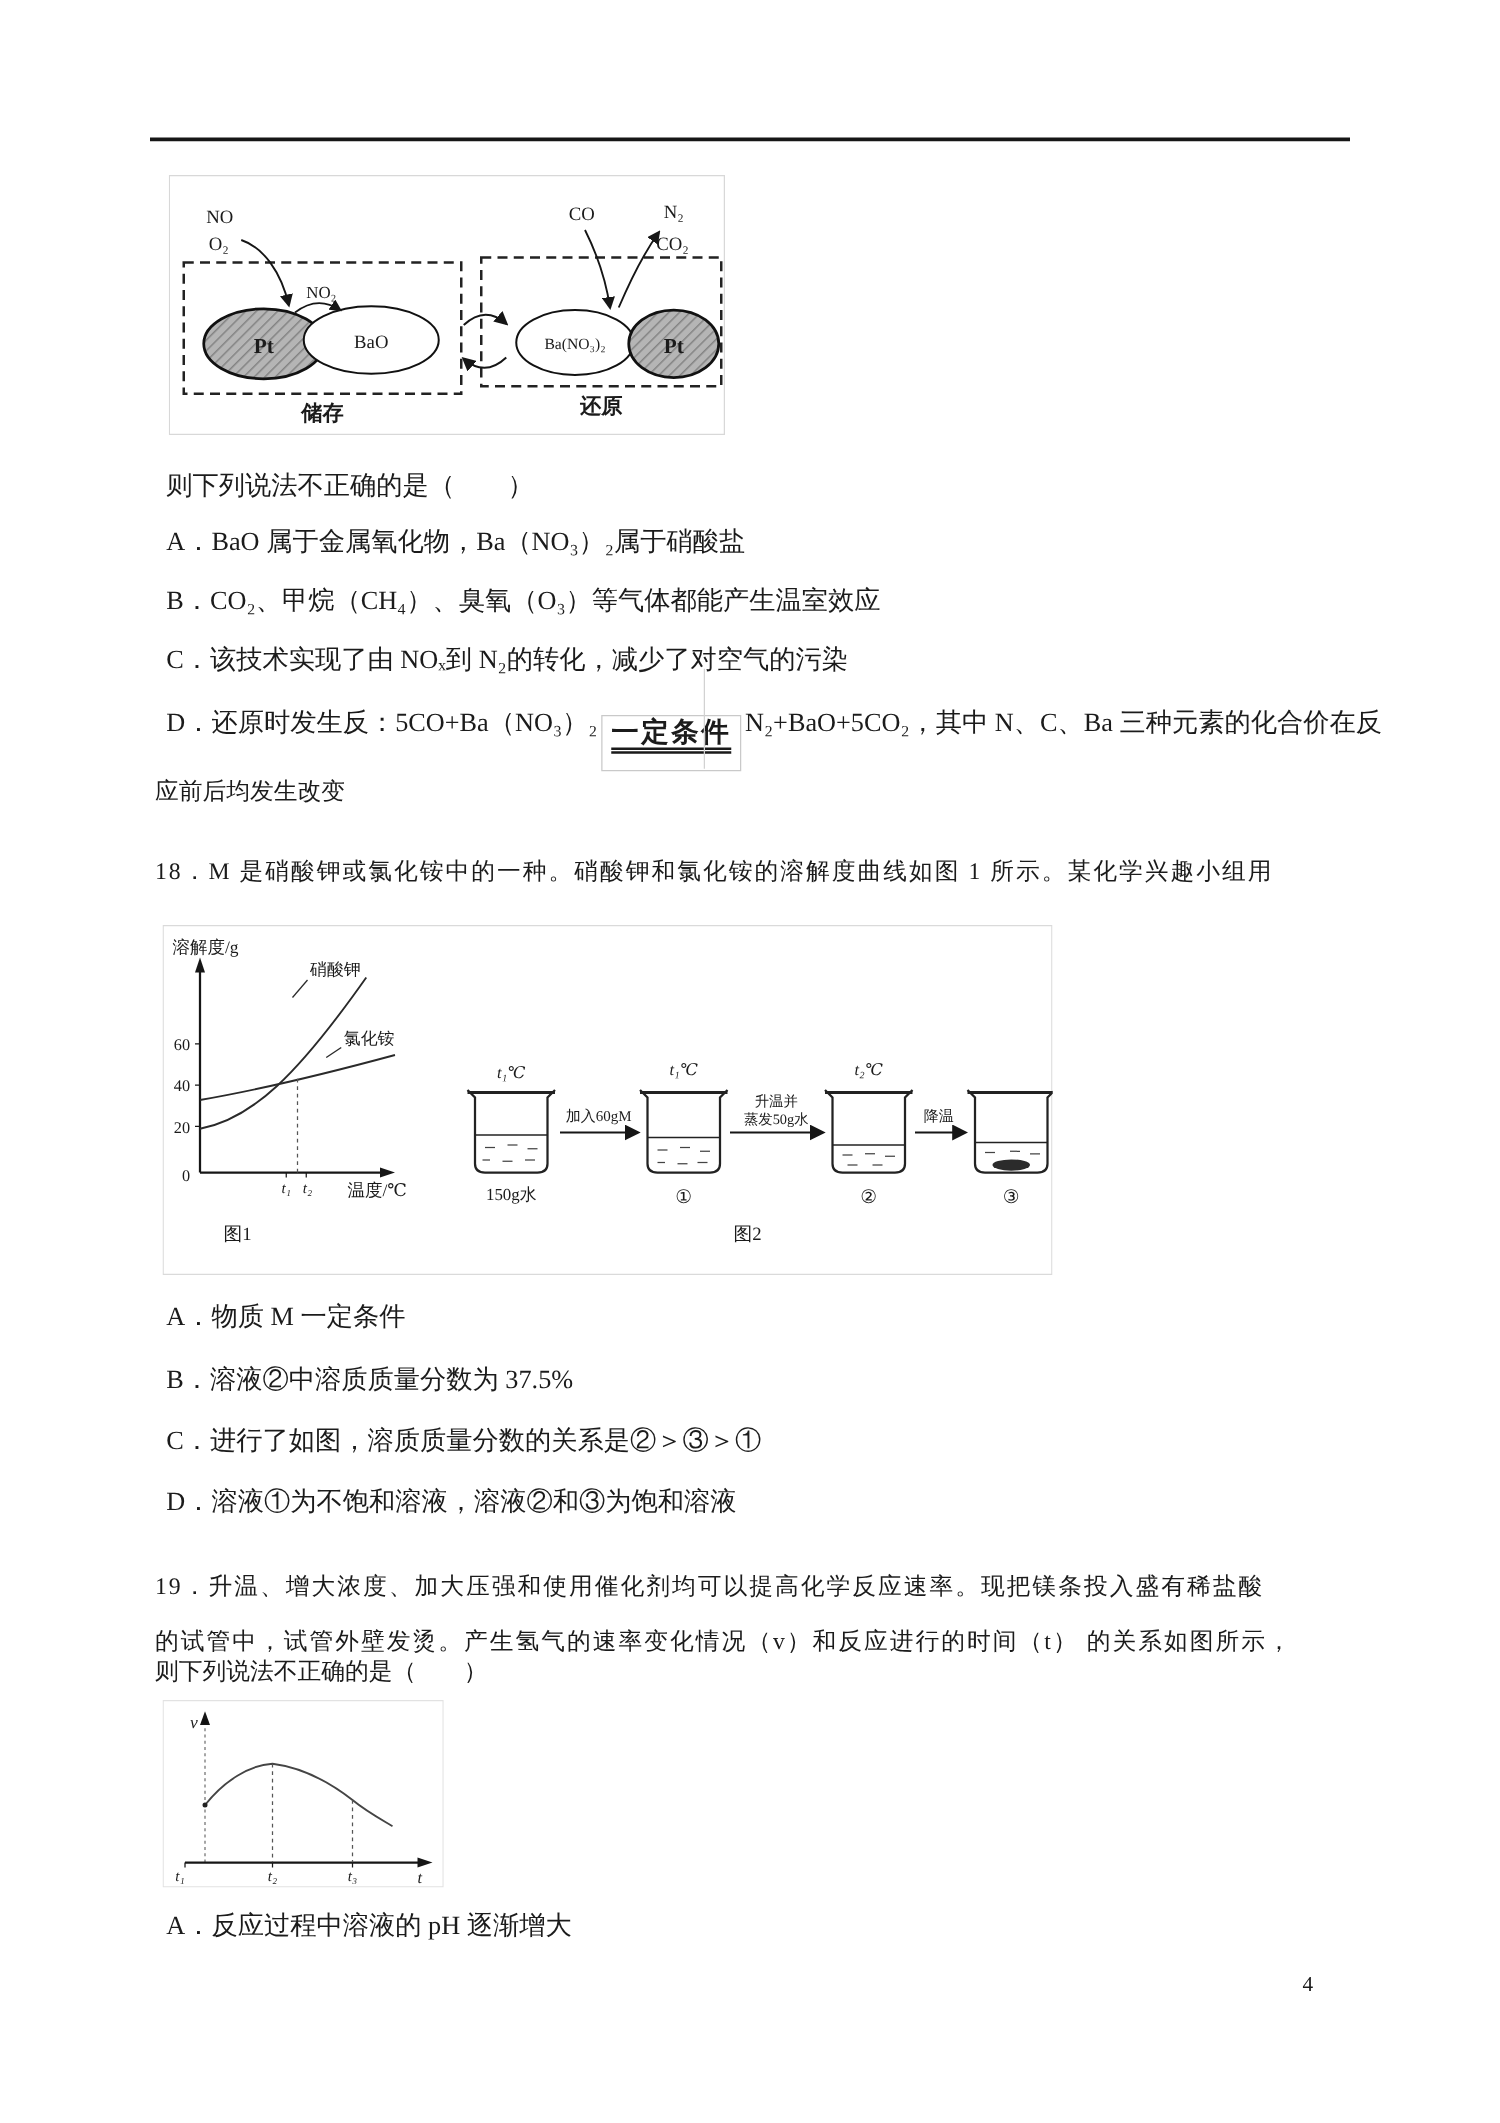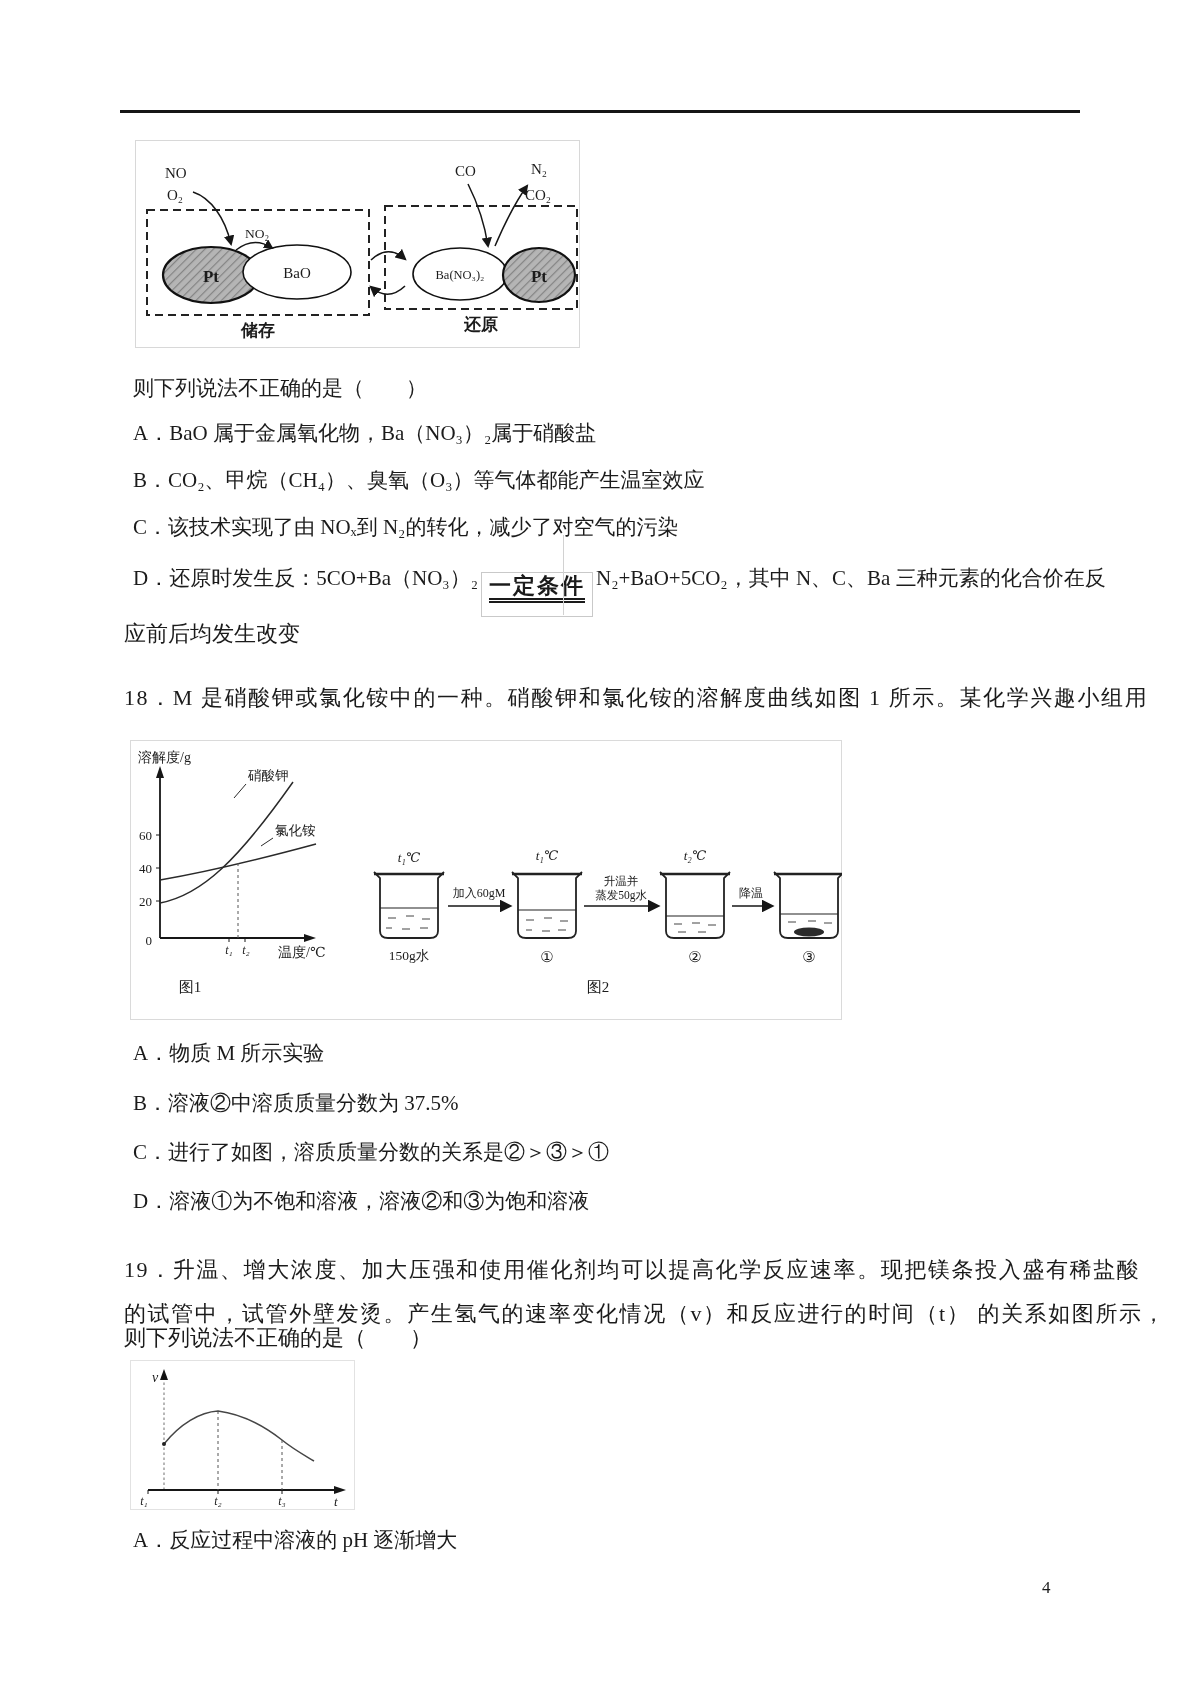--- a/index.html
+++ b/index.html
@@ -1,20 +1,20 @@
 <!DOCTYPE html>
 <html><head>
 <meta charset="utf-8">
 <style>
   html,body{margin:0;padding:0;background:#ffffff;}
   .page{position:relative;width:1200px;height:1698px;background:#fff;overflow:hidden;
         font-family:"Liberation Serif","DejaVu Serif",serif;color:#1b1b1b;}
   .header-rule{position:absolute;left:120px;top:110px;width:960px;height:3px;background:#161616;}
   .tline{position:absolute;left:133px;font-size:21px;line-height:27px;white-space:nowrap;}
-  .pline{position:absolute;left:124px;font-size:22px;line-height:27px;white-space:nowrap;}
+  .pline{position:absolute;left:124px;font-size:19px;line-height:27px;white-space:nowrap;}
   .ls1{letter-spacing:1.6px;margin-top:24px;}
   .fig{position:absolute;}
   svg text{font-family:"Liberation Serif","DejaVu Serif",serif;fill:#1b1b1b;}
   .cond-wrap{display:inline-block;vertical-align:-8px;border:1px solid #c9c9c9;
              padding:1px 7px 13px 7px;margin:0 3px;background:#fff;}
   .cond-text{display:block;font-size:22px;font-weight:bold;line-height:1.05;letter-spacing:2px;text-align:right;}
   .cond-line{display:block;height:5px;border-top:2px solid #1a1a1a;border-bottom:2px solid #1a1a1a;
              margin-top:1px;box-sizing:border-box;}
   .artifact-vline{position:absolute;left:563px;top:535px;width:1px;height:80px;background:#d2d2d2;}
   .page-num{position:absolute;left:1042px;top:1578px;font-size:17px;}
@@ -190,21 +190,21 @@
           <line x1="46" y1="55" x2="54" y2="55"></line>
         </g>
         <ellipse cx="31" cy="64" rx="15" ry="4.5" fill="#2b2b2b"></ellipse>
       </g>
       <text x="679" y="222" font-size="15" text-anchor="middle">③</text>
 
       <text x="468" y="252" font-size="15" text-anchor="middle">图2</text>
     </g>
   </svg>
 
-  <div class="tline" style="top:1040px">A．物质 M 所示实验</div>
+  <div class="tline" style="top:1040px">A．物质 M 一定条件</div>
   <div class="tline" style="top:1090px">B．溶液②中溶质质量分数为 37.5%</div>
   <div class="tline" style="top:1139px">C．进行了如图，溶质质量分数的关系是②＞③＞①</div>
   <div class="tline" style="top:1188px">D．溶液①为不饱和溶液，溶液②和③为饱和溶液</div>
 
   <div class="pline ls1" style="top:1232px">19．升温、增大浓度、加大压强和使用催化剂均可以提高化学反应速率。现把镁条投入盛有稀盐酸</div>
   <div class="pline ls1" style="top:1276px">的试管中，试管外壁发烫。产生氢气的速率变化情况（v）和反应进行的时间（t） 的关系如图所示，</div>
   <div class="pline" style="top:1324px">则下列说法不正确的是（　　）</div>
 
   <svg class="fig" style="left:130px;top:1360px" width="225" height="150" viewBox="0 0 225 150">
     <defs>

